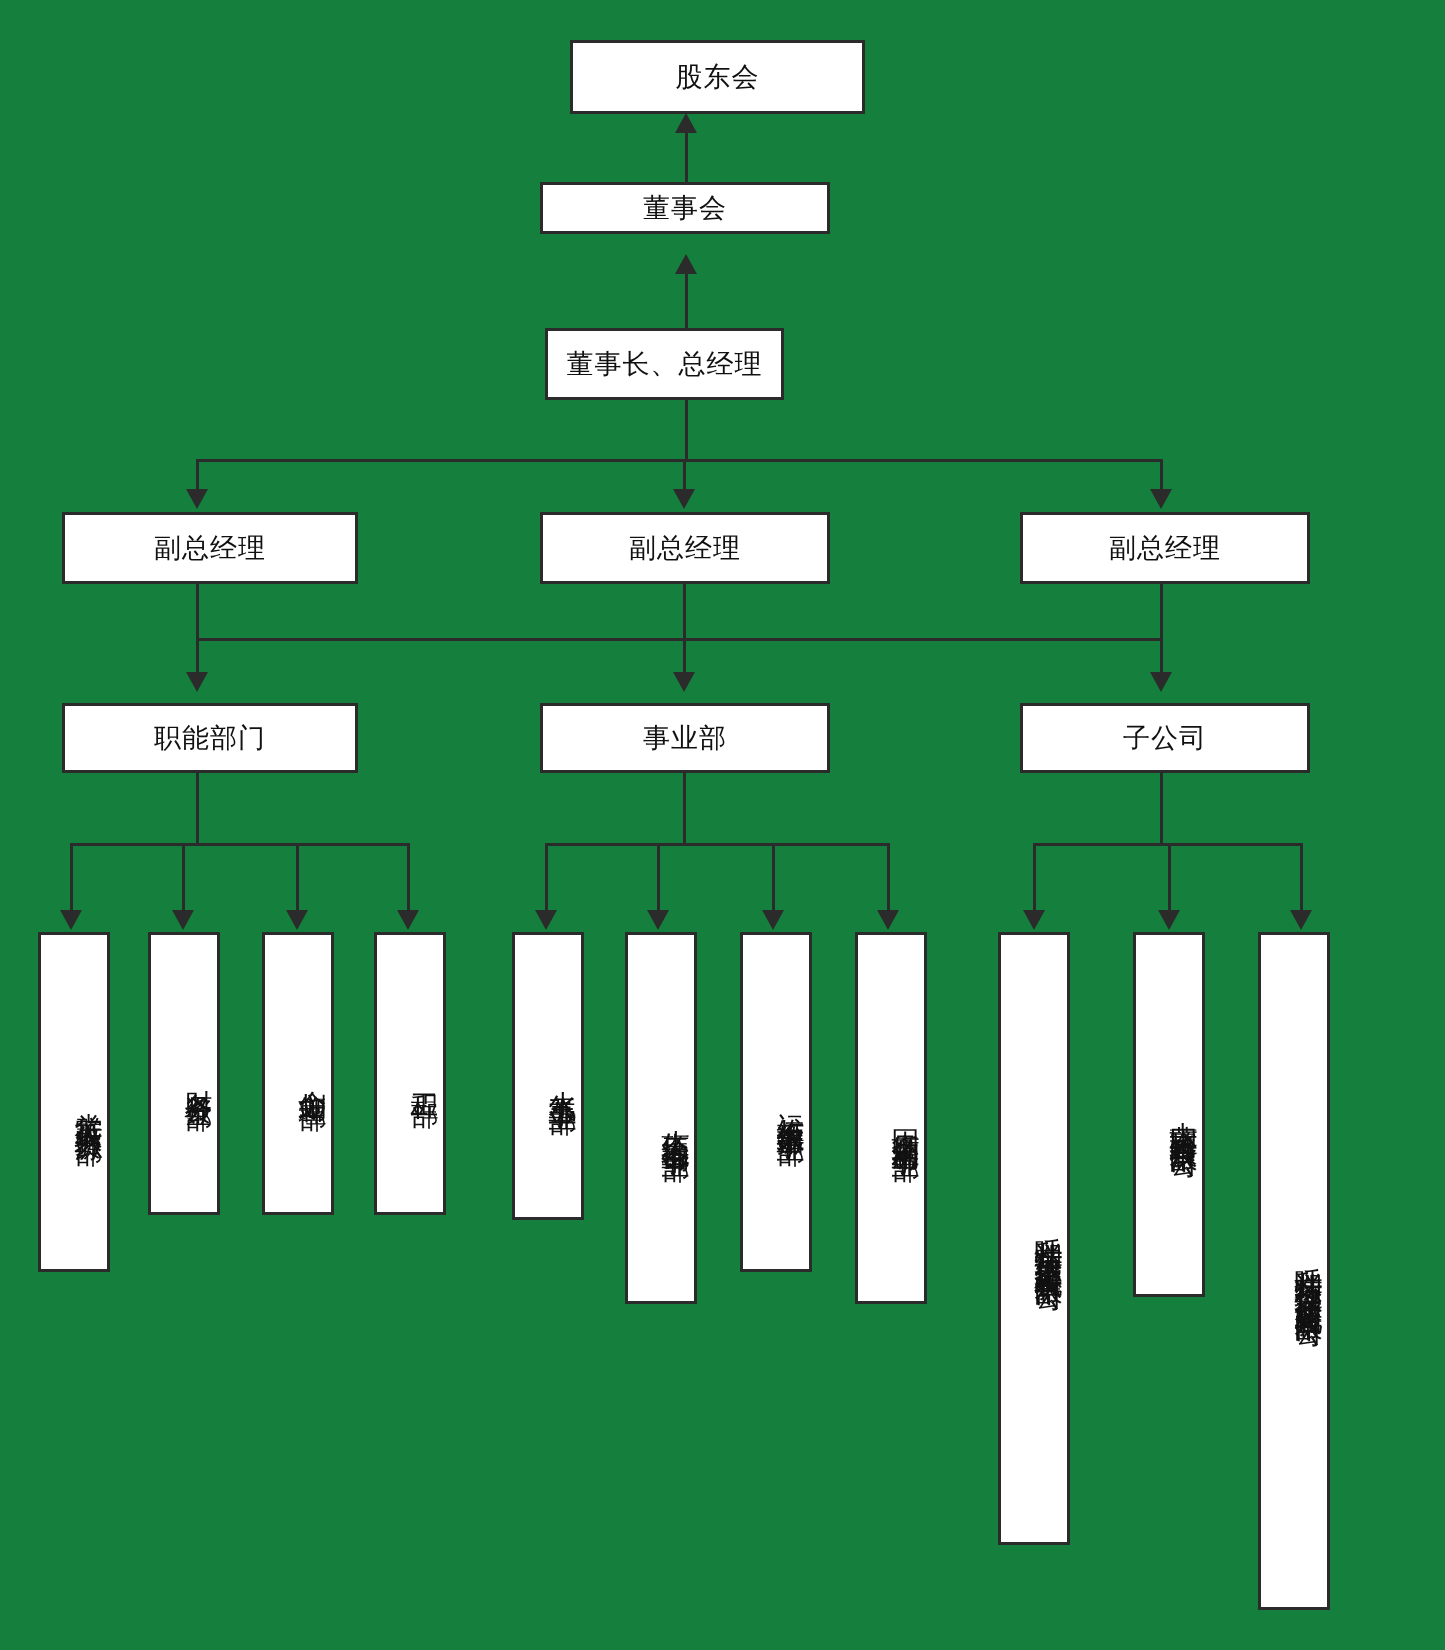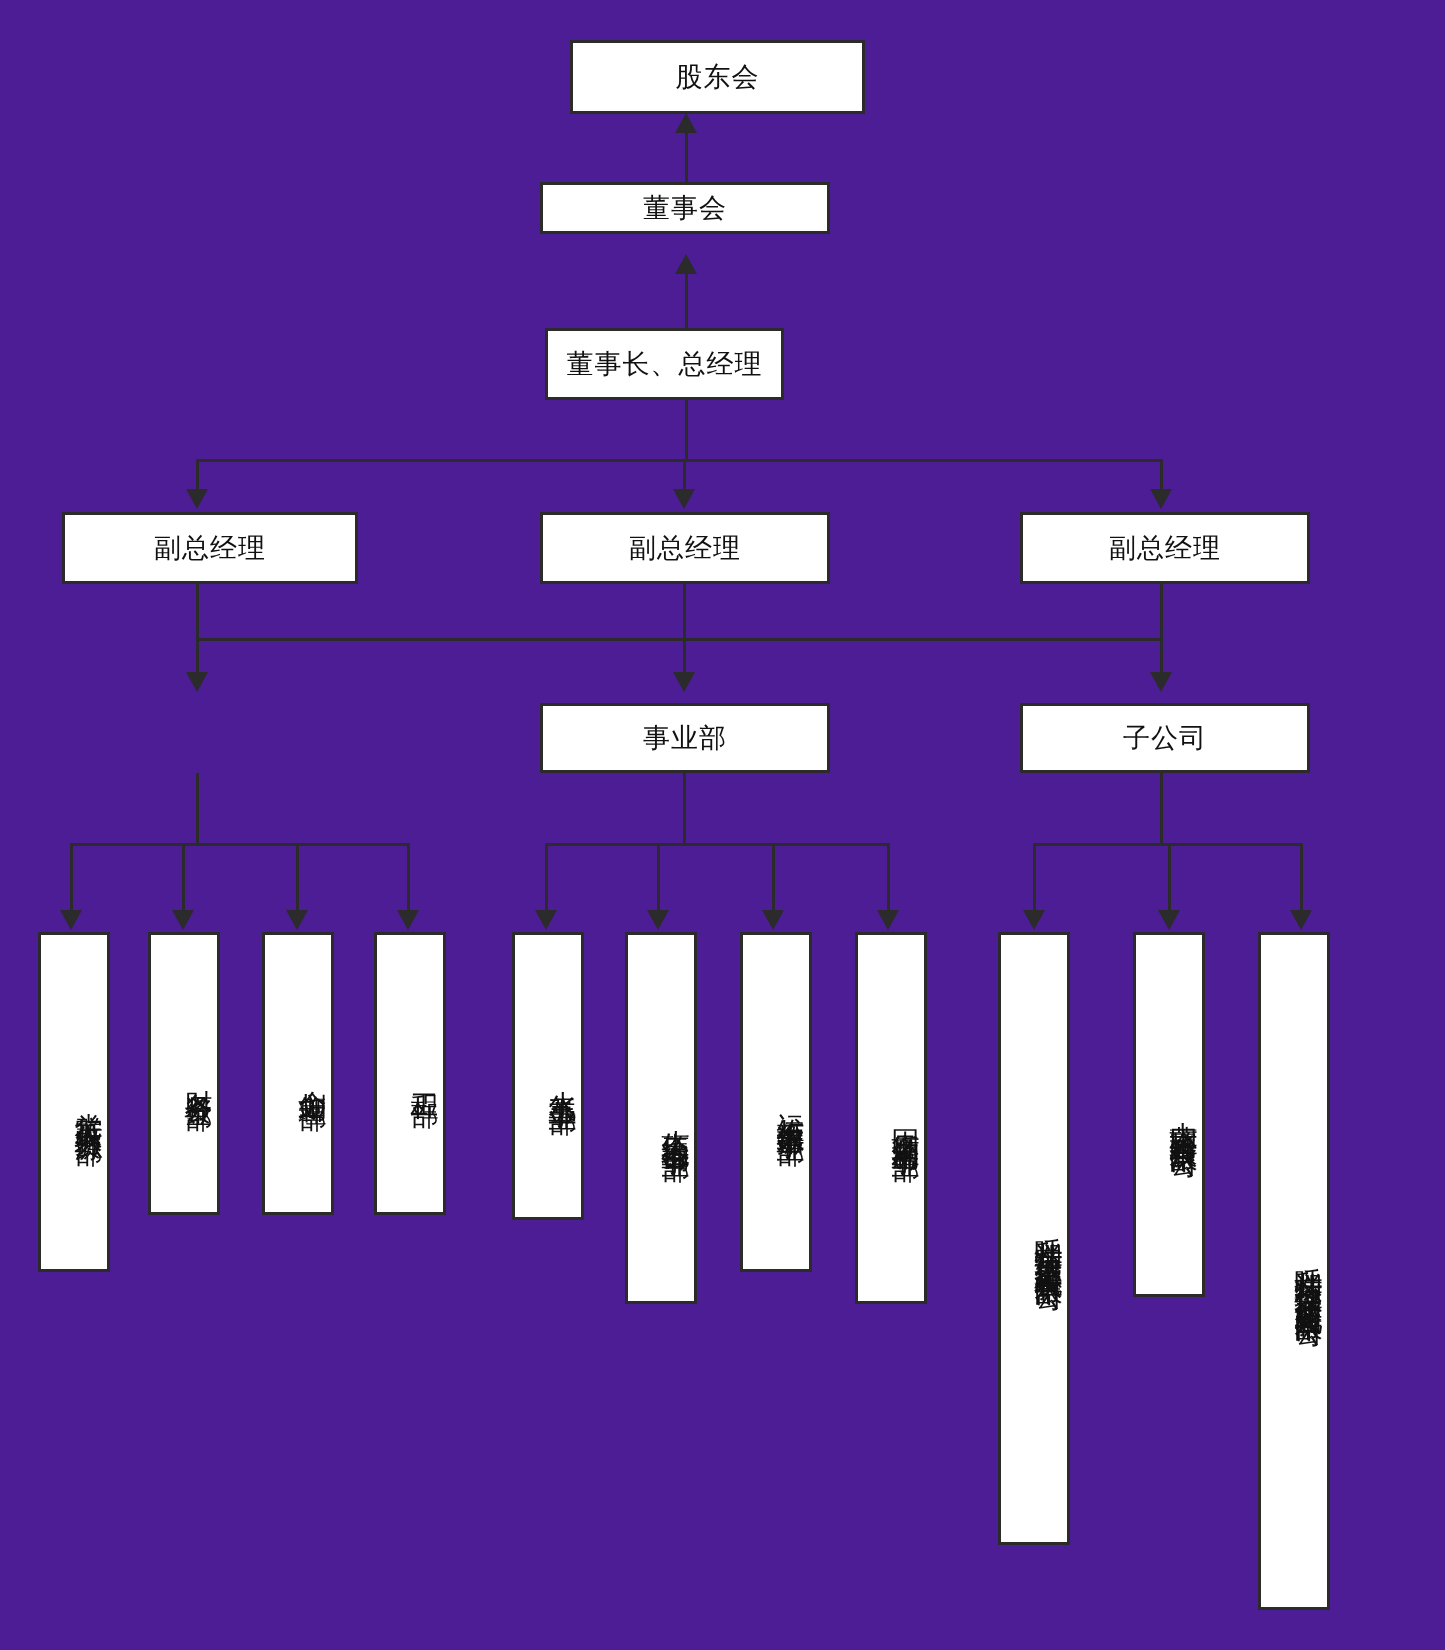--- a/index.html
+++ b/index.html
@@ -1,17 +1,17 @@
 <!DOCTYPE html>
 <html><head>
 <meta charset="utf-8">
 <style>
   html,body{margin:0;padding:0;background:#ffffff;}
   body{font-family:"DejaVu Sans","Liberation Sans",sans-serif;}
-  #canvas{position:relative;width:1445px;height:1650px;background:#4c1d95;overflow:hidden;}
+  #canvas{position:relative;width:1445px;height:1650px;background:#15803d;overflow:hidden;}
 
   .box{
     position:absolute;
     border:3px solid #2b2b2b;
     background:#ffffff;
     box-sizing:border-box;
     display:flex;
     align-items:center;
     justify-content:center;
     color:#111111;
@@ -79,20 +79,21 @@
   <div class="line vline" style="left:1160px;top:584px;height:56px;"></div>
   <div class="line hline" style="left:196px;top:638px;width:967px;"></div>
 
   <div class="line vline" style="left:196px;top:638px;height:42px;"></div>
   <div class="arrow down" style="left:186px;top:672px;"></div>
   <div class="line vline" style="left:683px;top:638px;height:42px;"></div>
   <div class="arrow down" style="left:673px;top:672px;"></div>
   <div class="line vline" style="left:1160px;top:638px;height:42px;"></div>
   <div class="arrow down" style="left:1150px;top:672px;"></div>
 
+  <div class="box h" style="left:62px;top:703px;width:296px;height:70px;">职能部门</div>
   <div class="box h" style="left:540px;top:703px;width:290px;height:70px;">事业部</div>
   <div class="box h" style="left:1020px;top:703px;width:290px;height:70px;font-family:Liberation Serif, serif;">子公司</div>
 
   <div class="line vline" style="left:196px;top:773px;height:72px;"></div>
   <div class="line hline" style="left:70px;top:843px;width:340px;"></div>
   <div class="line vline" style="left:70px;top:843px;height:75px;"></div>
   <div class="arrow down" style="left:60px;top:910px;"></div>
   <div class="line vline" style="left:182px;top:843px;height:75px;"></div>
   <div class="arrow down" style="left:172px;top:910px;"></div>
   <div class="line vline" style="left:296px;top:843px;height:75px;"></div>

